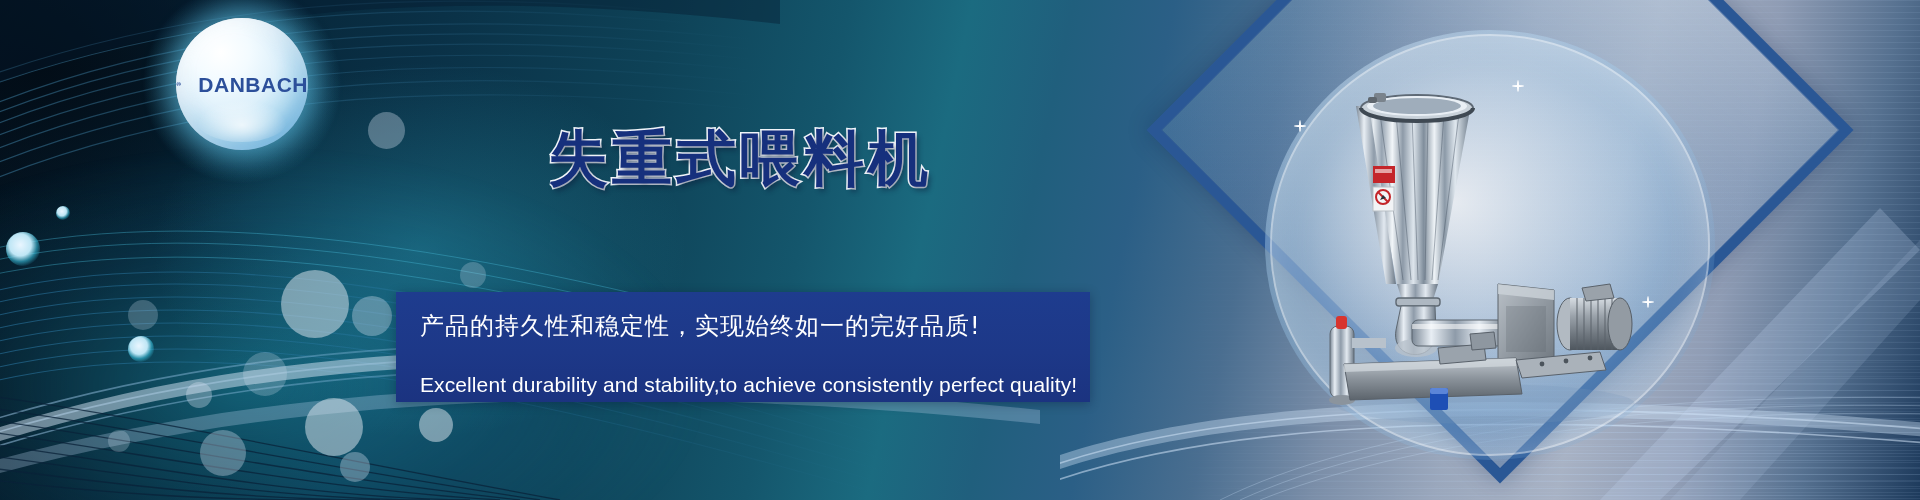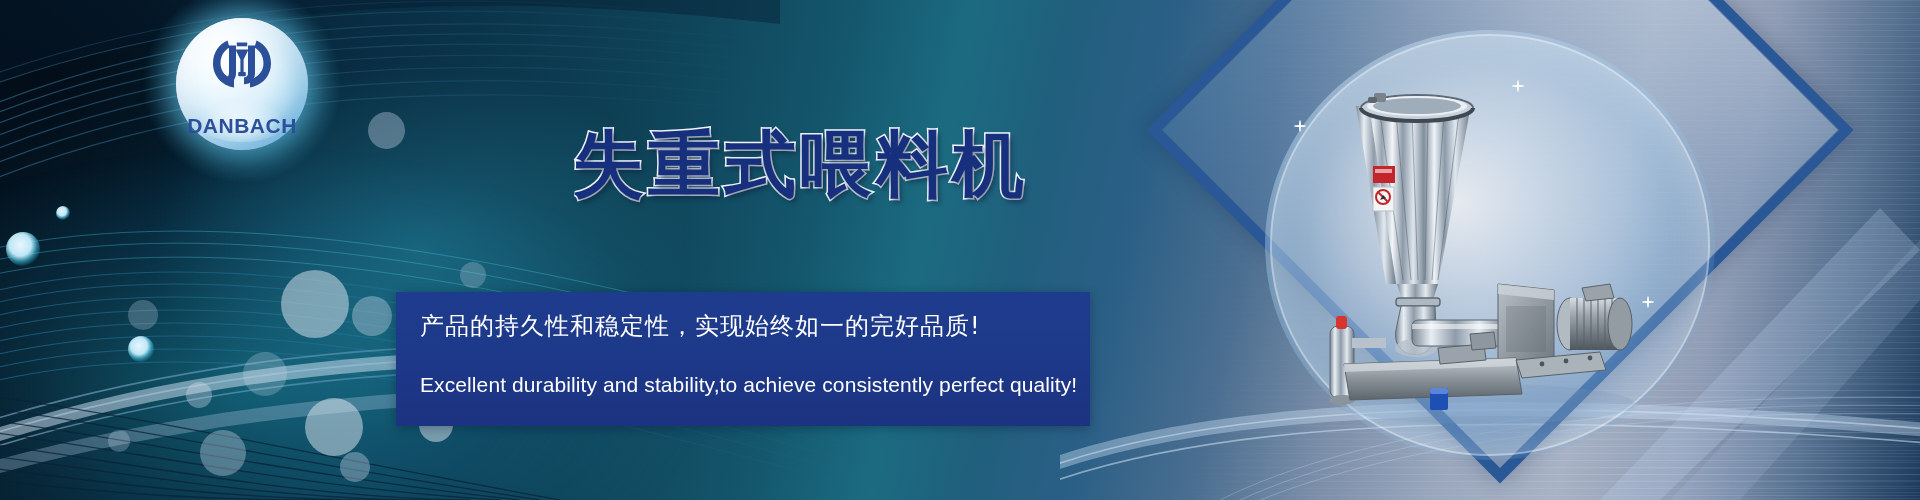--- a/index.html
+++ b/index.html
@@ -81,44 +81,44 @@
     position:absolute; inset:0; border-radius:50%;
     background:
       radial-gradient(circle at 34% 26%, #ffffff 0%, #f3fbff 22%, #dff1fb 44%, #bfe4f6 64%, #8ecbee 82%, #5fb2e0 100%);
     box-shadow:0 0 26px 8px rgba(120,220,255,.45), inset -8px -12px 26px rgba(40,120,180,.32), inset 6px 8px 18px rgba(255,255,255,.9);
   }
   .logo-sphere::after{
     content:""; position:absolute; left:16%; bottom:6%; width:68%; height:32%;
     border-radius:50%; background:radial-gradient(ellipse at 50% 60%, rgba(255,255,255,.72), rgba(255,255,255,0) 70%);
   }
   .logo-inner {
-    position:absolute; inset:0; display:flex; flex-direction:column;
+    position:absolute; inset:0; display:flex; flex-direction:row;
     align-items:center; justify-content:center; gap:17px;
   }
   .logo-mark { width:74px; height:66px; }
   .logo-word {
     font-size:21px; font-weight:bold; letter-spacing:.5px;
     color:#2c4f9a; line-height:1; font-family:"Liberation Sans",sans-serif;
   }
 
   
   .title {
-    position:absolute; left:572px; top:128px;
-    font-size:72px; font-weight:bold; letter-spacing:4px;
+    position:absolute; left:548px; top:128px;
+    font-size:60px; font-weight:bold; letter-spacing:4px;
     color:#16307d; line-height:1;
     font-family:"DejaVu Sans","Liberation Sans",sans-serif;
     -webkit-text-stroke:3px #f2f6fb;
     paint-order:stroke fill;
     text-shadow:3px 4px 5px rgba(10,25,55,.45);
     white-space:nowrap;
   }
 
   
   .sub-box {
-    position:absolute; left:396px; top:292px; width:694px; height:134px;
+    position:absolute; left:396px; top:292px; width:694px; height:110px;
     background:linear-gradient(180deg,#1e3c8e 0%, #1d3888 55%, #1b3380 100%);
     box-shadow:0 2px 10px rgba(0,10,40,.30);
   }
   .sub-cn {
     position:absolute; left:24px; top:18px;
     font-size:24px; color:#ffffff; letter-spacing:1px; white-space:nowrap;
     font-family:"DejaVu Sans","Liberation Sans",sans-serif;
   }
   .sub-en {
     position:absolute; left:24px; top:81px;

